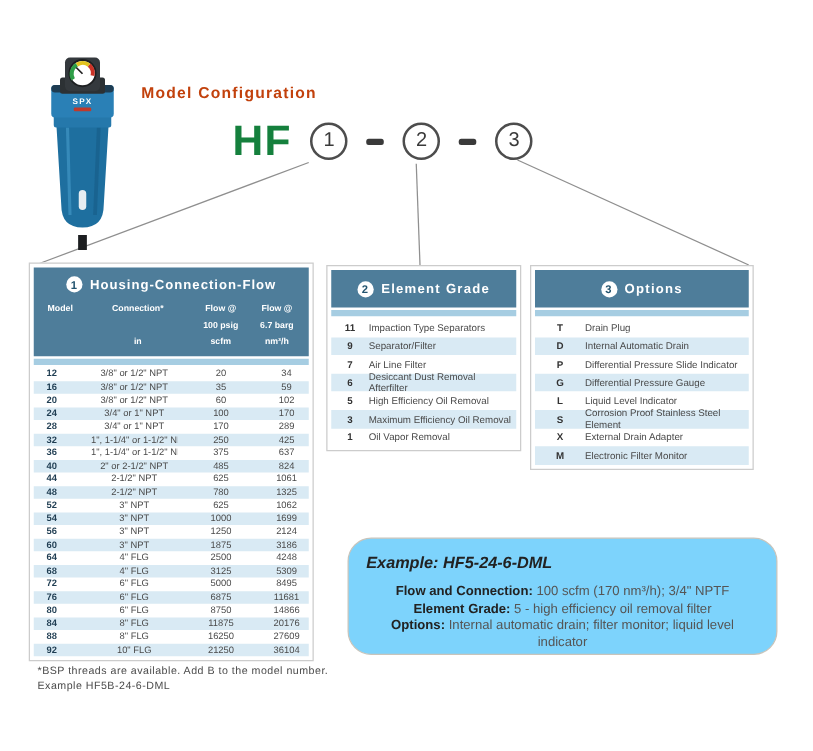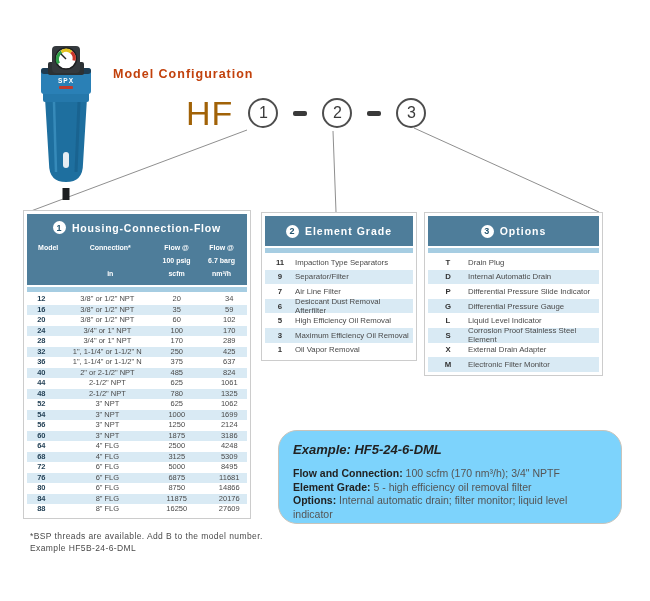--- a/index.html
+++ b/index.html
@@ -11,21 +11,21 @@
 
   
   .product{position:absolute;left:34px;top:44px;width:64px;height:160px;}
 
   
   .green-title{position:absolute;left:113px;top:67px;font-size:12.5px;font-weight:bold;
     letter-spacing:1px;color:#c2410c;}
 
   
   .model-code{position:absolute;left:186px;top:96px;display:flex;align-items:center;gap:15px;}
-  .model-prefix{font-size:34px;font-weight:normal;color:#a16207;letter-spacing:1px;line-height:1;text-align:center;}
+  .model-prefix{font-size:34px;font-weight:bold;color:#15803d;letter-spacing:1px;line-height:1;text-align:center;}
   .slot-circle{width:26px;height:26px;border:2px solid #4d4d4d;border-radius:50%;background:#fff;
     display:flex;align-items:center;justify-content:center;font-size:16px;color:#3a3a3a;}
   .code-dash{width:14px;height:5px;background:#3a3a3a;border-radius:2px;font-size:0;overflow:hidden;color:transparent;}
 
   
   .tbl{position:absolute;background:#fff;border:1px solid #ccc;padding:3px;box-sizing:border-box;}
   .tbl-head{background:#4e7d9a;color:#fff;text-align:center;}
   .tbl-title{display:flex;align-items:center;justify-content:center;gap:6px;
     font-weight:bold;letter-spacing:1px;}
   .badge{display:inline-flex;width:13px;height:13px;border-radius:50%;background:#fff;color:#23546f;
@@ -56,21 +56,21 @@
   .g-row.tint{background:#d9eaf4;}
   .g-row .k{flex:0 0 30px;text-align:center;font-weight:bold;color:#333;}
   .tbl-options .g-row .k{flex:0 0 40px;}
   .g-row .v{flex:1;text-align:left;}
 
   
   .example-box{position:absolute;left:278px;top:430px;width:344px;height:94px;box-sizing:border-box;
     background:#7dd3fc;border:1px solid #c8c4bb;border-radius:19px;padding:11px 14px;}
   .example-title{font-size:13px;font-weight:bold;font-style:italic;color:#222;}
   .example-lines{margin-top:10px;}
-  .ex-line{font-size:10.5px;line-height:13.5px;color:#555;}
+  .ex-line{font-size:10.5px;line-height:13.5px;color:#555;text-align:center;}
   .ex-line b{color:#222;}
 
   
   .footnote{position:absolute;left:30px;top:530px;font-size:8.5px;
     color:#4a4a4a;letter-spacing:0.4px;line-height:12px;}
 </style>
 </head>
 <body>
 
 <div class="stage">
@@ -260,20 +260,26 @@
           <div class="cell co">8" FLG</div>
           <div class="cell f1">11875</div>
           <div class="cell f2">20176</div>
         </div>
         <div class="h-row">
           <div class="cell m">88</div>
           <div class="cell co">8" FLG</div>
           <div class="cell f1">16250</div>
           <div class="cell f2">27609</div>
         </div>
+        <div class="h-row tint">
+          <div class="cell m">92</div>
+          <div class="cell co">10" FLG</div>
+          <div class="cell f1">21250</div>
+          <div class="cell f2">36104</div>
+        </div>
       </div>
   </div>
 
   <div class="tbl tbl-element">
     <div class="tbl-head">
       <div class="tbl-title">
         <span class="badge">2</span>
         <span>Element Grade</span>
       </div>
     </div>

